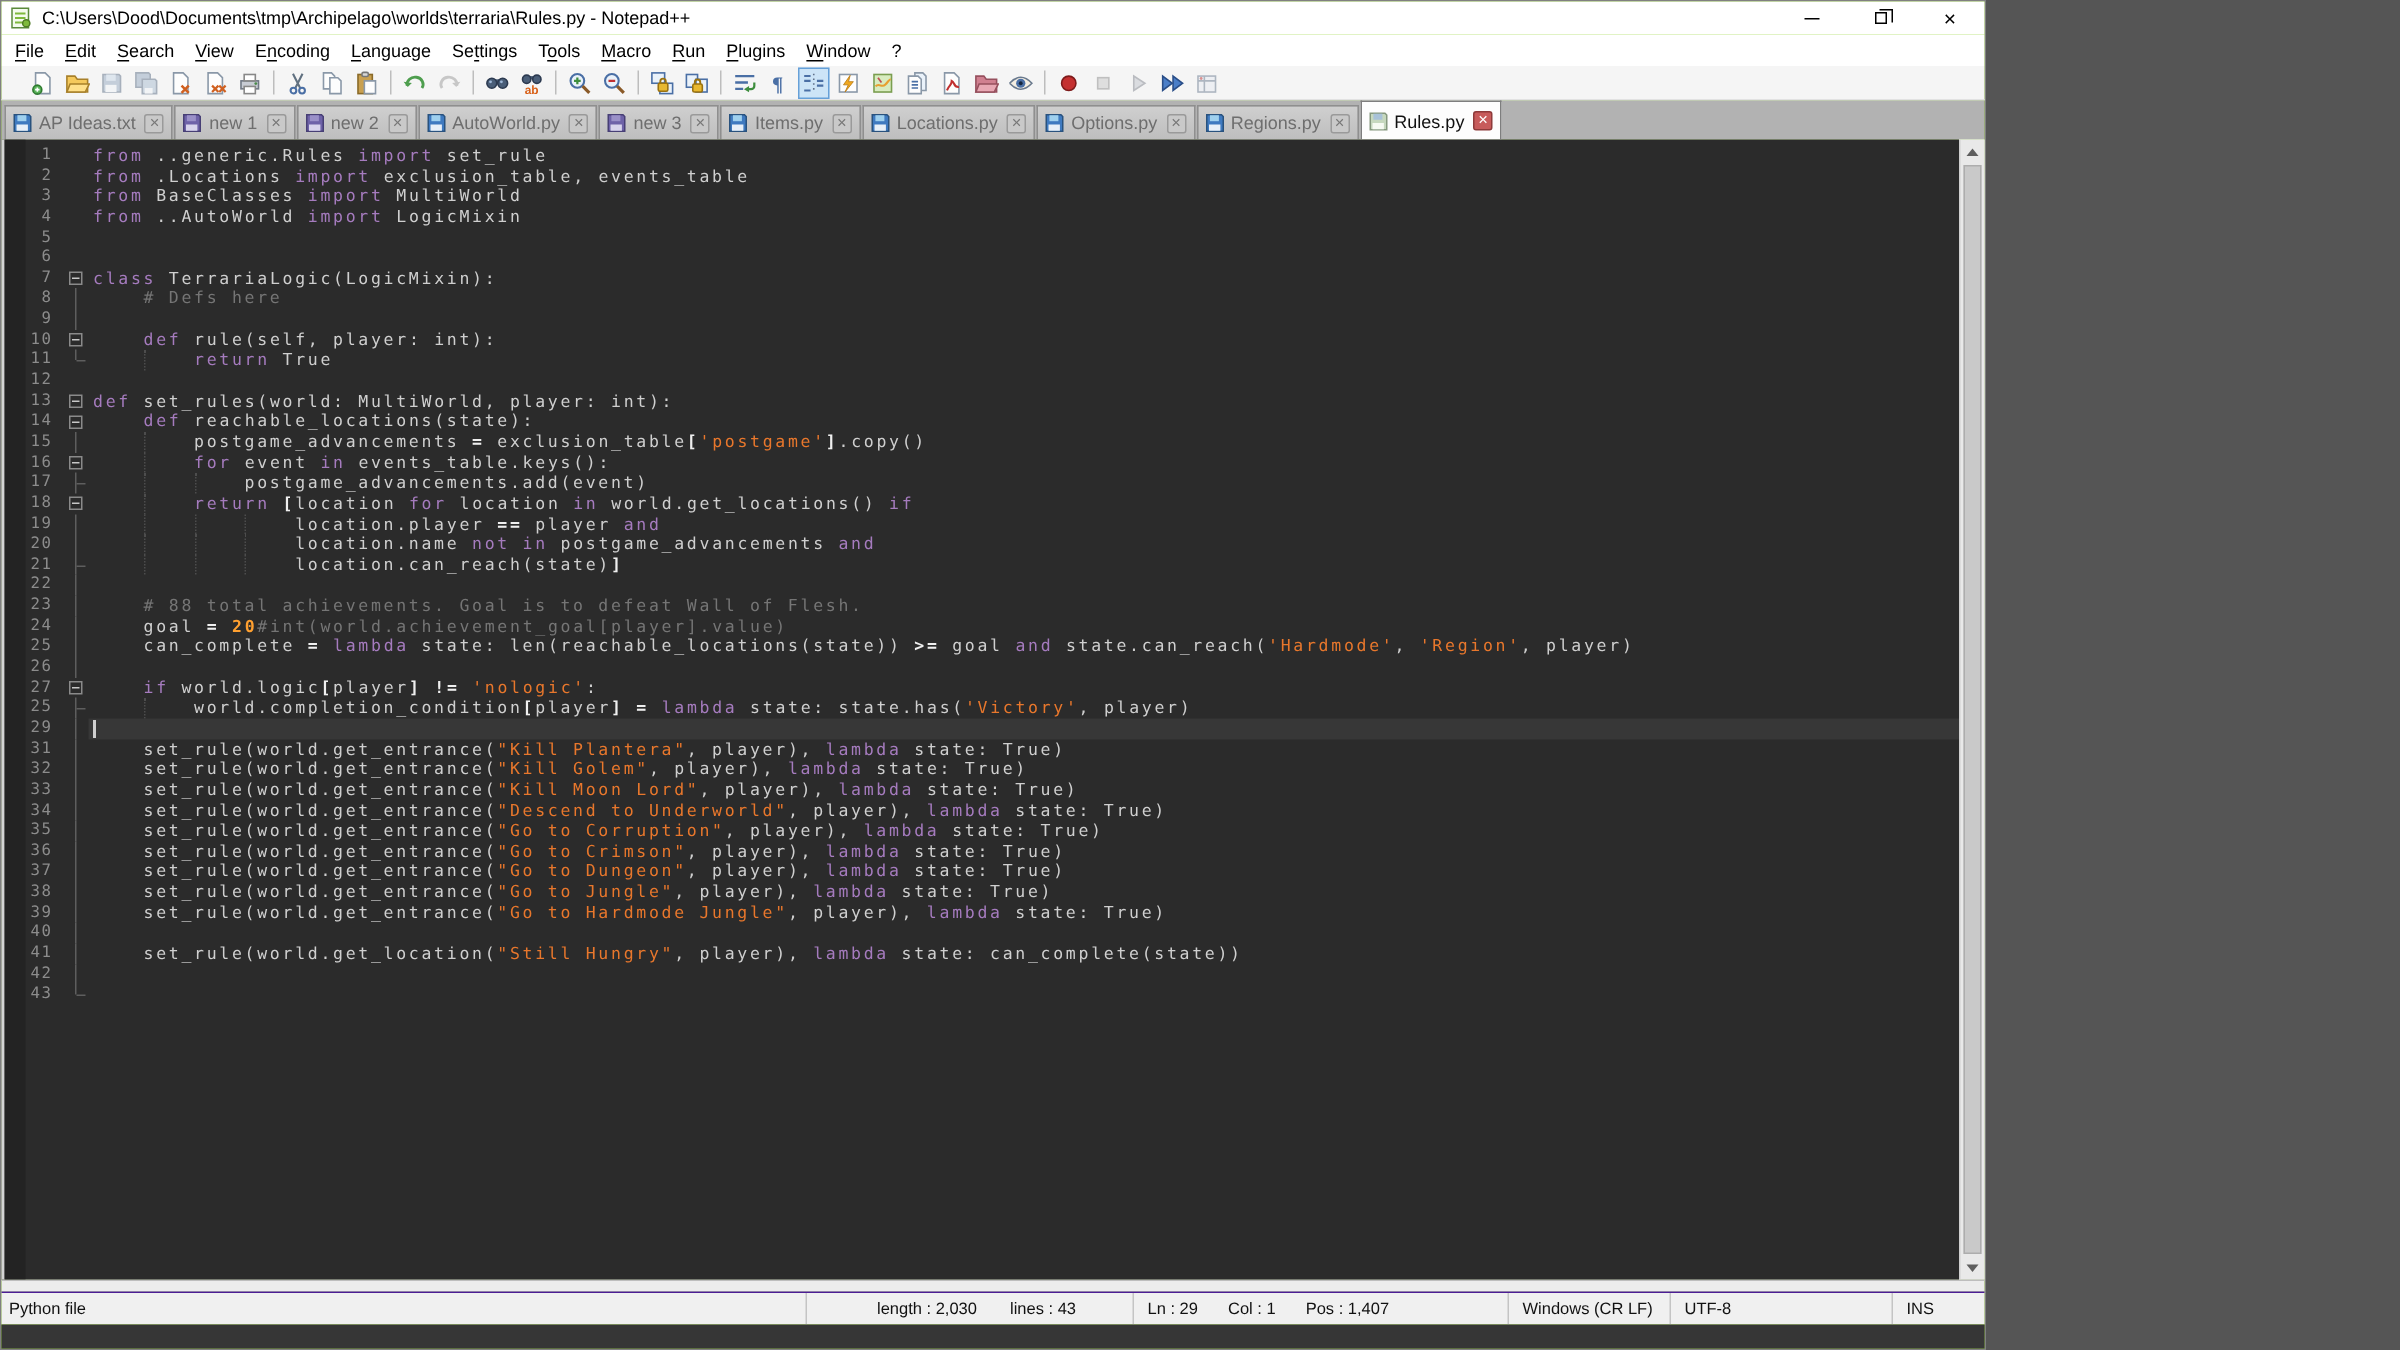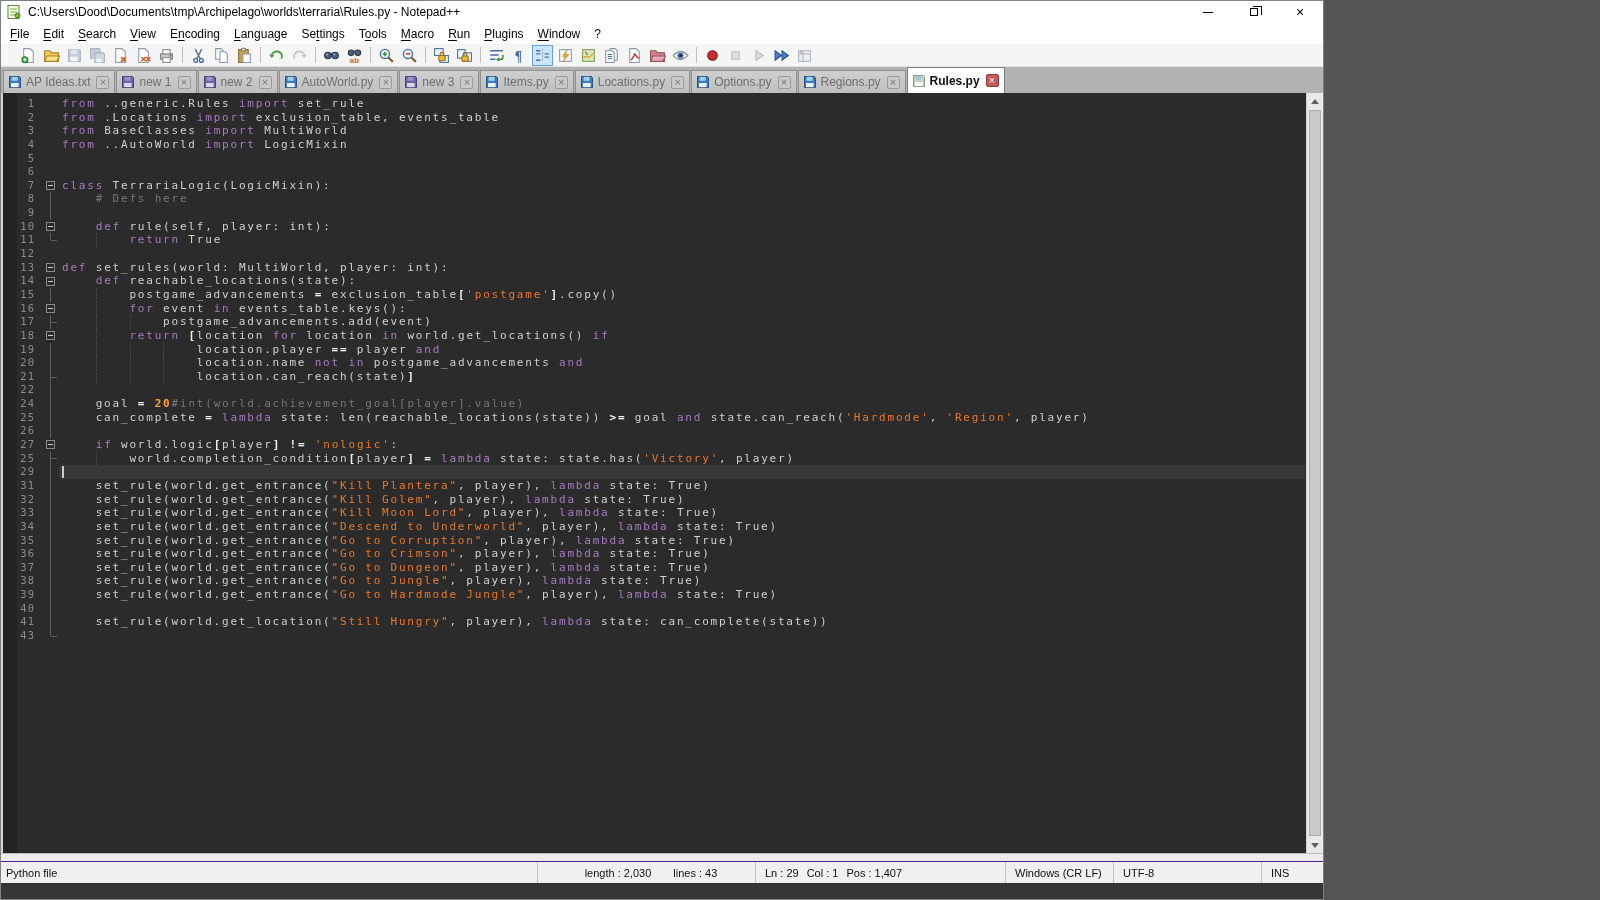--- a/index.html
+++ b/index.html
@@ -31,21 +31,21 @@
   .tb-sep{width:1px;height:16px;background:#BDBDBD;margin:0 4px;}
 
   
   .tabbar{height:26px;background:#B2B2B2;display:flex;align-items:flex-end;padding-left:2px;flex:0 0 auto;}
   .tab{height:23px;display:flex;align-items:center;background:linear-gradient(#CFCFCF,#BEBEBE);
     border:1px solid #8F8F8F;border-bottom:none;margin-right:1px;padding:0 5px 0 4px;}
   .tab-label{font-size:12px;color:#6E6E6E;margin:0 6px 0 4px;white-space:pre;}
   .tab-close{width:13px;height:13px;display:flex;align-items:center;justify-content:center;
     font-size:11px;line-height:11px;color:#777;background:#C9C9C9;border:1px solid #9A9A9A;border-radius:2px;}
   .tab.active{height:26px;background:#FDFDFD;border-color:#7E7E7E;}
-  .tab.active .tab-label{color:#111;font-weight:bold;}
+  .tab.active .tab-label{color:#111;font-weight:normal;}
   .tab.active .tab-close{background:#C75B5B;border-color:#8E3A3A;color:#FFF;}
 
   
   .editor-zone{flex:1 1 auto;display:flex;min-height:0;background:#ECECEC;}
   .editor{flex:1 1 auto;background:var(--c-bg);position:relative;overflow:hidden;
     border-left:2px solid #D4D4D4;padding-top:4px;}
   .bm-strip{position:absolute;left:0;top:0;bottom:0;width:14px;background:#232323;}
   .code-row{display:flex;height:13.65px;position:relative;}
   .ln{width:40px;flex:0 0 auto;text-align:right;padding-right:8px;color:var(--c-ln);
     font:10.5px/13.65px "DejaVu Sans Mono",monospace;letter-spacing:1px;}
@@ -70,21 +70,21 @@
   .tri-up{width:0;height:0;border-left:4px solid transparent;border-right:4px solid transparent;border-bottom:5px solid #5E5E5E;}
   .tri-down{width:0;height:0;border-left:4px solid transparent;border-right:4px solid transparent;border-top:5px solid #5E5E5E;}
   .sb-thumb{flex:1 1 auto;background:#C9C9C9;border:1px solid #ADADAD;margin:1px 2px;}
 
   .gap-strip{height:8px;background:#ECECEC;flex:0 0 auto;border-top:1px solid #BDBDBD;}
 
   
   .statusbar{height:22px;background:#F0F0F0;display:flex;align-items:center;font-size:11px;color:#111;flex:0 0 auto;border-top:1px solid #4c1d95;}
   .s-sec{height:100%;display:flex;align-items:center;border-left:1px solid #C4C4C4;padding-left:9px;flex:0 0 auto;}
   .s-file{flex:1 1 auto;border-left:none;padding-left:5px;}
-  .s-len{width:218px;gap:22px;justify-content:center;} .s-pos{width:250px;gap:8px;}
+  .s-len{width:218px;gap:22px;justify-content:center;} .s-pos{width:250px;gap:20px;}
   .s-eol{width:108px;} .s-enc{width:118px;} .s-ins{width:62px;margin-left:30px;}
   .bottom-strip{height:16px;background:#363636;flex:0 0 auto;}
 </style>
 </head>
 <body>
 
 <div class="window" style="--c-bg: #2B2B2B; --c-ln: #8C8C8C; --c-d: #CFCFCF; --c-k: #A57BBE; --c-s: #E8772C; --c-n: #FFA030; --c-c: #757575; --c-b: #EFEFEF; --c-cl: #373737;">
 
   <div class="titlebar">
     <span class="app-icon">
@@ -612,20 +612,27 @@
             <span class="tx"><i class="guide" style="left: 36.8px;"></i><i class="guide" style="left: 70.6px;"></i><i class="guide" style="left: 104.4px;"></i><span class="tk-d">                location.can_reach(state)</span><span class="tk-b">]</span></span>
           </div>
           <div class="code-row">
             <span class="ln">22</span>
             <span class="fm">
               <span class="fv"></span>
             </span>
             <span class="tx"></span>
           </div>
           <div class="code-row">
+            <span class="ln">23</span>
+            <span class="fm">
+              <span class="fv"></span>
+            </span>
+            <span class="tx"><span class="tk-c">    # 88 total achievements. Goal is to defeat Wall of Flesh.</span></span>
+          </div>
+          <div class="code-row">
             <span class="ln">24</span>
             <span class="fm">
               <span class="fv"></span>
             </span>
             <span class="tx"><span class="tk-d">    goal </span><span class="tk-b">=</span><span class="tk-d"> </span><span class="tk-n">20</span><span class="tk-c">#int(world.achievement_goal[player].value)</span></span>
           </div>
           <div class="code-row">
             <span class="ln">25</span>
             <span class="fm">
               <span class="fv"></span>
@@ -732,20 +739,27 @@
               <span class="fv"></span>
             </span>
             <span class="tx"></span>
           </div>
           <div class="code-row">
             <span class="ln">41</span>
             <span class="fm">
               <span class="fv"></span>
             </span>
             <span class="tx"><span class="tk-d">    set_rule(world.get_location(</span><span class="tk-s">"Still Hungry"</span><span class="tk-d">, player), </span><span class="tk-k">lambda</span><span class="tk-d"> state: can_complete(state))</span></span>
+          </div>
+          <div class="code-row">
+            <span class="ln">42</span>
+            <span class="fm">
+              <span class="fv"></span>
+            </span>
+            <span class="tx"></span>
           </div>
           <div class="code-row">
             <span class="ln">43</span>
             <span class="fm">
               <span class="fvtop"></span>
               <span class="fh"></span>
             </span>
             <span class="tx"></span>
           </div>
         </div>

